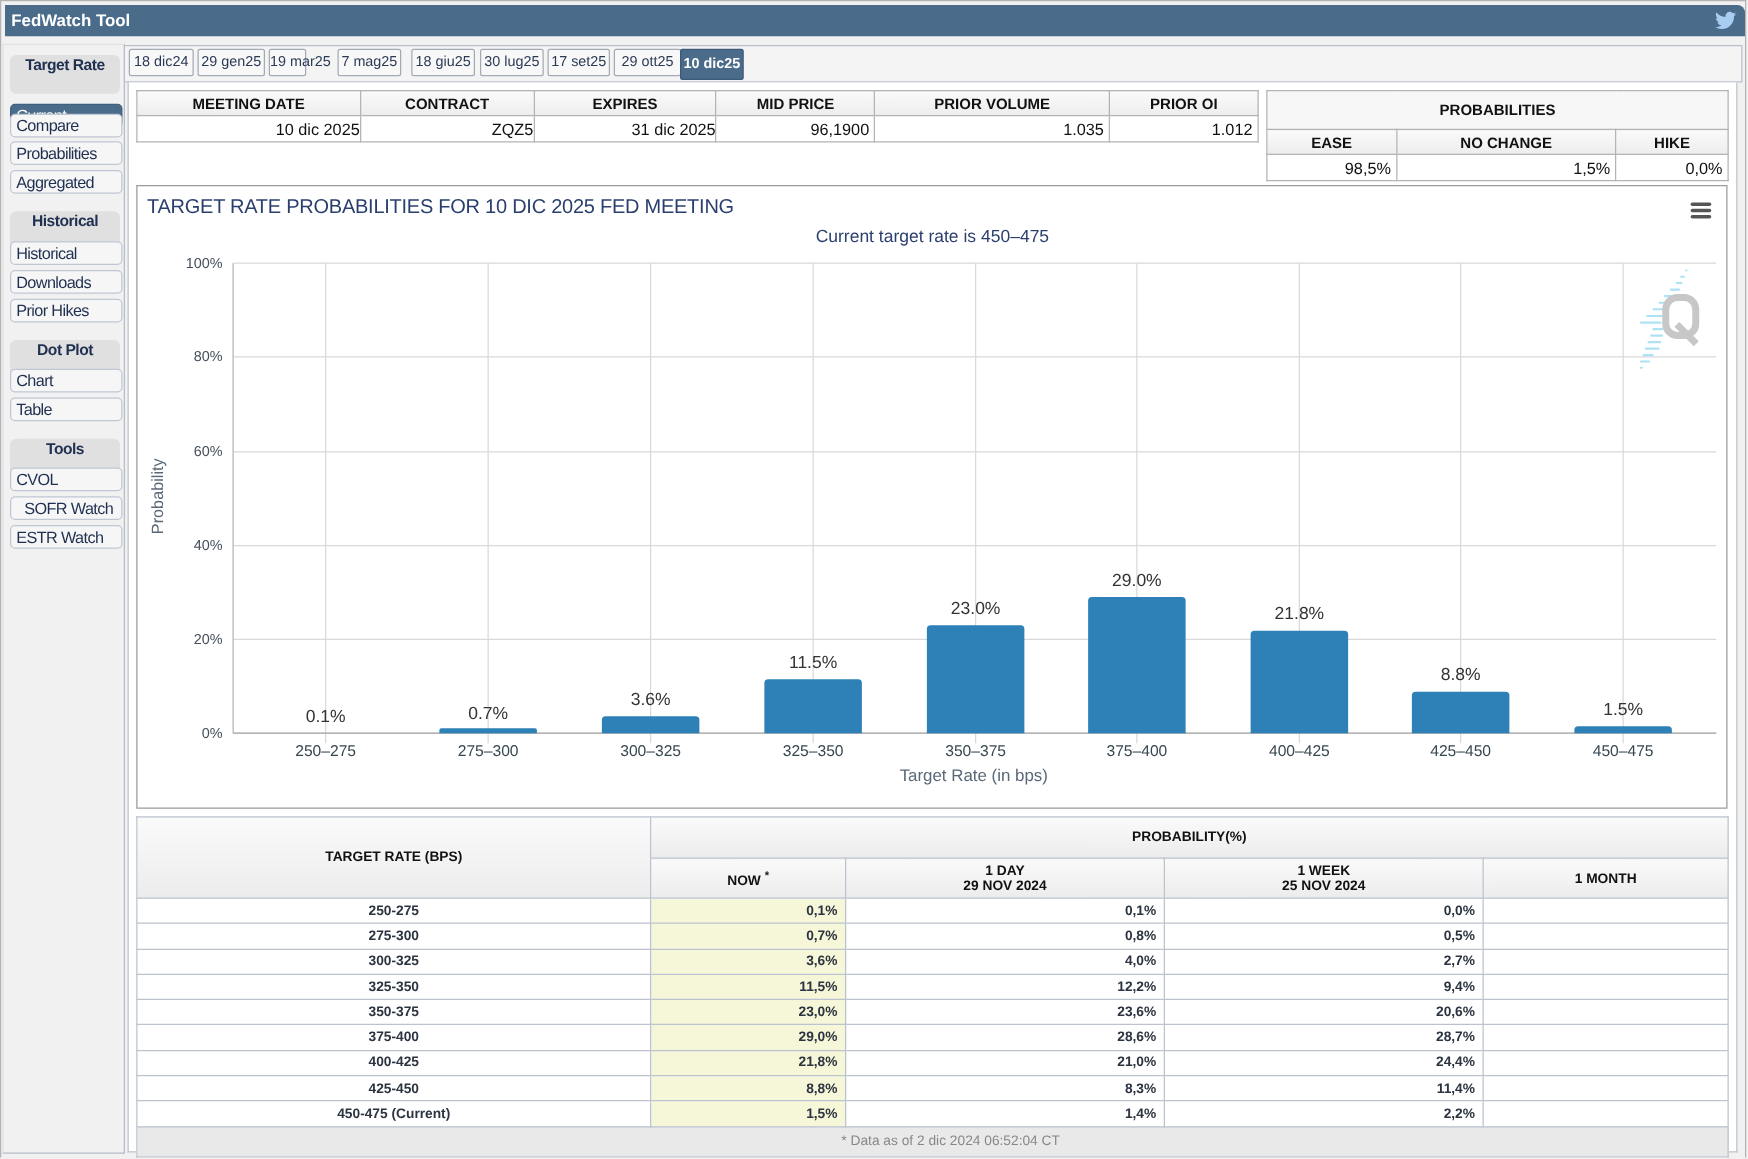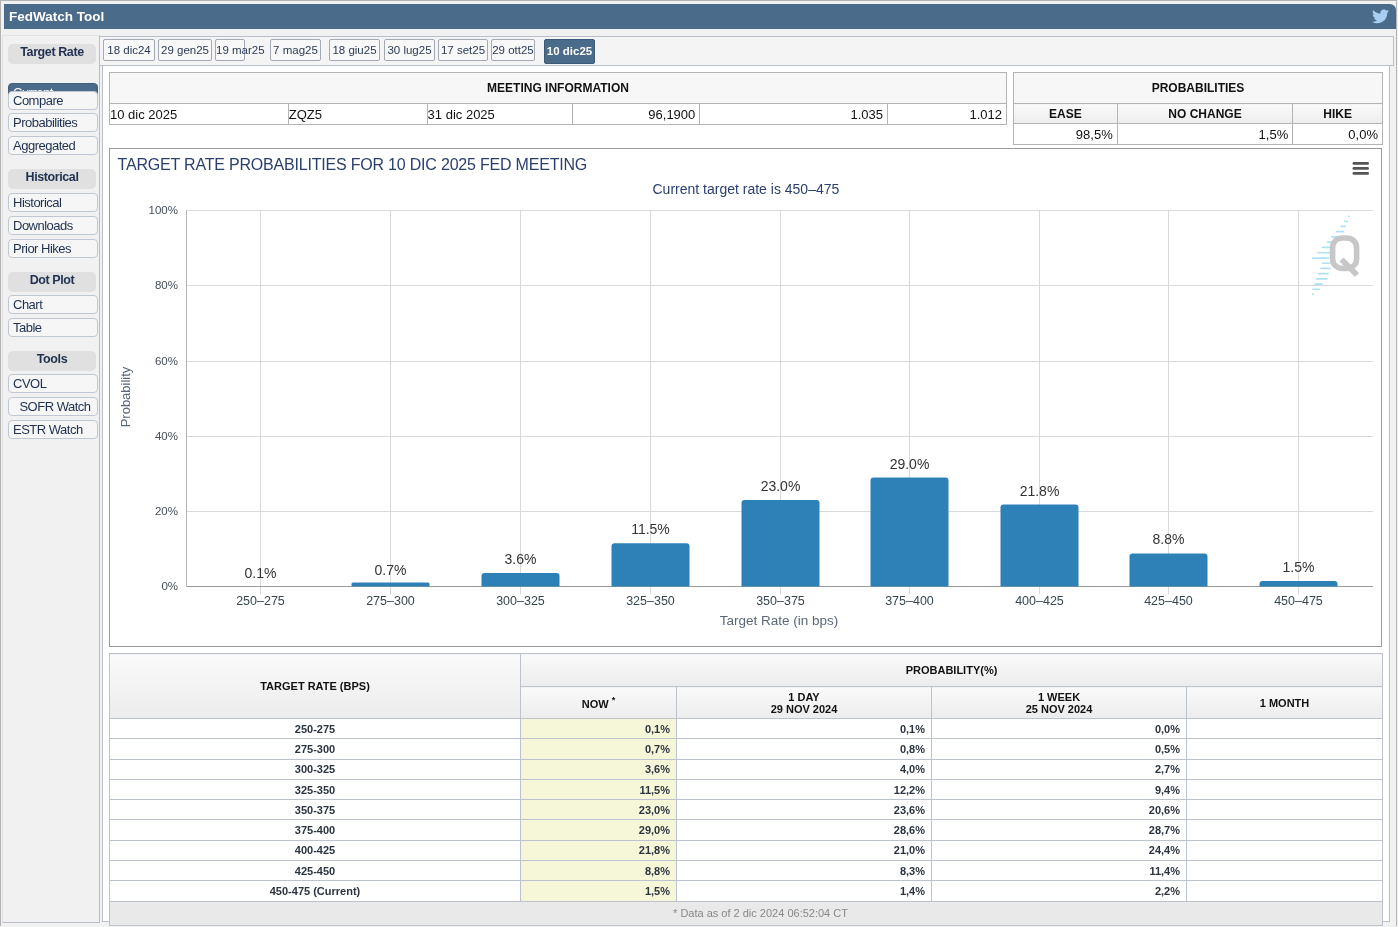--- a/index.html
+++ b/index.html
@@ -4,36 +4,36 @@
 <style>
 * { margin:0; padding:0; box-sizing:border-box; }
 html,body { width:1398px; height:927px; background:#f1f1f1; font-family:"Liberation Sans", sans-serif; overflow:hidden; }
 #page { position:relative; width:1398px; height:927px; background:#f1f1f1; }
 #pageborder { position:absolute; left:0; top:0; width:1397px; height:926px; border:1px solid #b3b3b3; border-bottom:none; pointer-events:none; z-index:50; }
 #topbar { position:absolute; left:4px; top:4px; width:1392px; height:25px; background:#4a6b8a; border-radius:0 6px 0 0; }
 #topbar .t { position:absolute; left:5px; top:5px; color:#fff; font-size:13.5px; font-weight:bold; }
 #topbar svg { position:absolute; right:7px; top:5px; }
 
 #sidebar { position:absolute; left:2px; top:35px; width:98px; height:888px; background:#f1f1f1; border:1px solid #b6bcc8; border-left-color:#e2e2e2; border-top-color:#e2e2e2; }
-.shead { position:absolute; left:8px; width:88px; height:20px; background:#e0e0e0; border-radius:5px; font-size:12.5px; letter-spacing:-0.4px; font-weight:bold; color:#1f3050; text-align:center; line-height:17px; }
+.shead { position:absolute; left:8px; width:88px; height:31px; background:#e0e0e0; border-radius:5px; font-size:12.5px; letter-spacing:-0.4px; font-weight:bold; color:#1f3050; text-align:center; line-height:17px; }
 .sbtn { position:absolute; left:8px; width:90px; height:19px; background:#f6f6f6; border:1px solid #c0c7d4; border-radius:4px; font-size:13px; letter-spacing:-0.5px; color:#1f3050; line-height:17px; padding-left:4px; }
 .sbtn.sel { background:#4a6b8a; border-color:#41607f; color:#fff; }
 
 #tabstrip { position:absolute; left:99px; top:36px; width:1295px; height:30px; background:#f4f4f5; border:1px solid #b9bfca; }
 .tab { position:absolute; top:39px; height:22px; white-space:nowrap; background:#f8f8f9; border:1px solid #a3aab6; border-radius:2px; font-size:11.5px; color:#2b3a55; text-align:center; line-height:20px; }
 .tab.act { background:#4a6b8a; border-color:#3d5a78; color:#fff; font-weight:bold; height:25px; line-height:22px; }
 
 #mainpanel { position:absolute; left:102px; top:66px; width:1288px; height:856px; background:#fff; border:1px solid #b9bfca; border-top:none; }
 
 table.info { position:absolute; border-collapse:collapse; background:#fff; }
 table.info th, table.info td { border:1px solid #b4b4b4; font-size:12px; color:#111; }
 table.info th { background:linear-gradient(#fafafa,#ededed); font-weight:bold; }
 table.info th.bigh { height:31px; background:#f7f7f7; font-size:12px; }
 table.info th.colh { height:20px; }
-table.info td { height:21px; text-align:left; font-size:13px; }
+table.info td { height:21px; text-align:right; font-size:13px; }
 table.info td.r { text-align:right; padding-right:4px; }
 
 #chartpanel { position:absolute; left:109px; top:148px; width:1273px; height:499px; background:#fff; border:1px solid #9a9a9a; }
 
 #bottable { position:absolute; left:109px; top:653px; width:1274px; border-collapse:collapse; background:#fff; }
 #bottable th, #bottable td { border:1px solid #bcc3cf; }
 #bottable th { background:linear-gradient(#fafafa,#ececec); font-size:11px; font-weight:bold; color:#111; }
 #bottable td { font-size:11px; font-weight:bold; color:#2b3440; height:20.3px; }
 #bottable td.lab { text-align:center; }
 #bottable td.v { text-align:right; padding-right:6px; }
@@ -88,37 +88,42 @@
   <div class="sbtn" style="top:420px;">ESTR Watch</div>
 
   <div id="tabstrip"></div>
   <div class="tab" style="left:103px;width:52px;">18 dic24</div>
   <div class="tab" style="left:158px;width:54px;">29 gen25</div>
   <div class="tab" style="left:215px;width:30px;">19 mar25</div>
   <div class="tab" style="left:270px;width:51px;">7 mag25</div>
   <div class="tab" style="left:329px;width:51px;">18 giu25</div>
   <div class="tab" style="left:384px;width:51px;">30 lug25</div>
   <div class="tab" style="left:438px;width:50px;">17 set25</div>
-  <div class="tab" style="left:491px;width:44px;">29 ott25</div>
+  <div class="tab" style="left:491px;width:54px;">29 ott25</div>
   <div class="tab act" style="left:544px;width:51px;">10 dic25</div>
 
   <div id="mainpanel"></div>
 
   <table class="info" style="left:109px; top:72px; width:898px;">
     <colgroup>
         <col style="width:179px">
         <col style="width:139px">
         <col style="width:146px">
         <col style="width:127px">
         <col style="width:188px">
         <col style="width:119px">
       </colgroup>
     <tbody>
-        <tr>
-          <th class="bigh" colspan="6">MEETING INFORMATION</th>
+    <tr>
+          <th class="colh">MEETING DATE</th>
+          <th class="colh">CONTRACT</th>
+          <th class="colh">EXPIRES</th>
+          <th class="colh">MID PRICE</th>
+          <th class="colh">PRIOR VOLUME</th>
+          <th class="colh">PRIOR OI</th>
         </tr>
     <tr>
           <td>10 dic 2025</td>
           <td>ZQZ5</td>
           <td>31 dic 2025</td>
           <td class="r">96,1900</td>
           <td class="r">1.035</td>
           <td class="r">1.012</td>
         </tr>
   </tbody>

